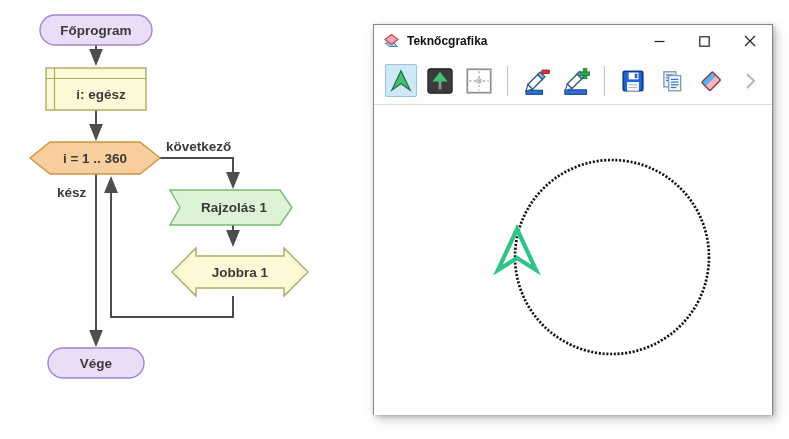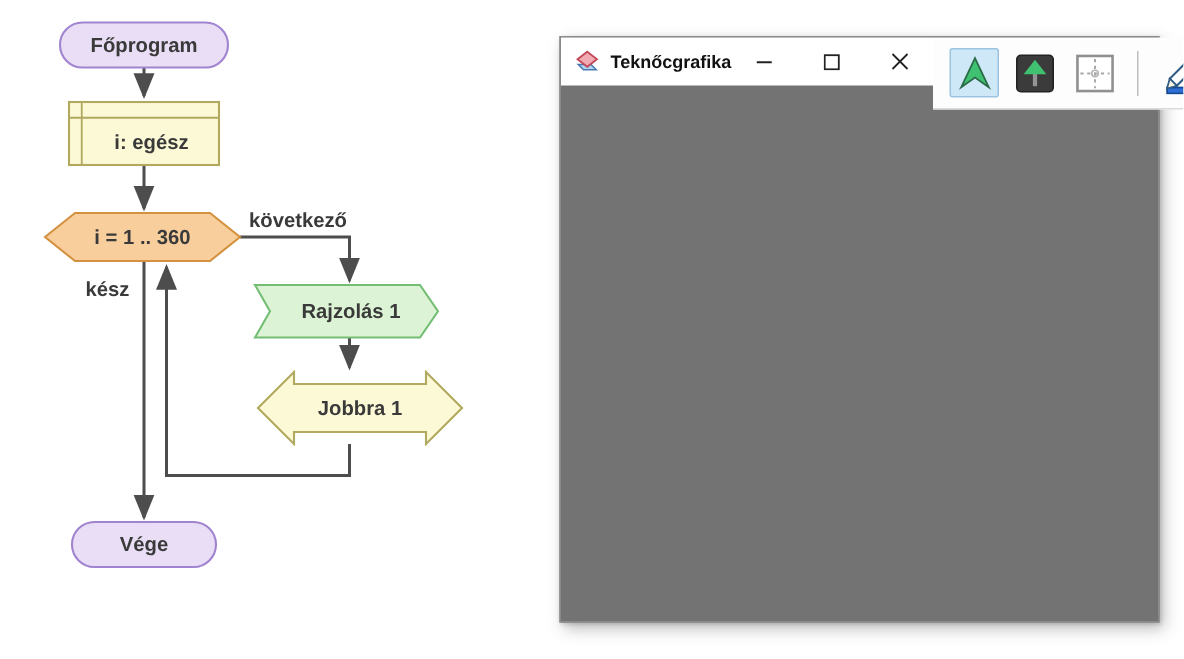--- a/index.html
+++ b/index.html
@@ -8,23 +8,23 @@
   .stage { position:relative; width:789px; height:439px; background:#ffffff; overflow:hidden;font-weight:bold; }
 
   
   .flowchart { position:absolute; left:0; top:0; }
   .flowchart text { font-family:"Liberation Sans", sans-serif; font-size:13.5px; fill:#3a3a3a; }
   .flowchart .edge-label { font-size:13.5px; fill:#3a3a3a; }
 
   
   .window {
     position:absolute; left:373px; top:24px; width:400px; height:391px;
-    background:#737373; border:1px solid #8a8a8a;
+    background:#e5e5e5; border:1px solid #8a8a8a;
     box-shadow:3px 4px 10px rgba(0,0,0,.25), 1px 1px 3px rgba(0,0,0,.18);
-    display:flex; flex-direction:row;
+    display:flex; flex-direction:column;
   }
   .titlebar { height:32px; flex:0 0 32px; display:flex; align-items:center; padding-left:9px; background:#ffffff; }
   .titlebar .app-icon { width:17px; height:17px; margin-right:7px; }
   .titlebar .title { font-size:12px; color:#111111; flex:1 1 auto; white-space:nowrap; }
   .win-controls { display:flex; height:100%; }
   .win-btn { width:45px; height:100%; display:flex; align-items:center; justify-content:center; background:transparent; border:0; }
   .win-btn svg { display:block; }
 
   .toolbar {
     height:48px; flex:0 0 48px; display:flex; align-items:center;

